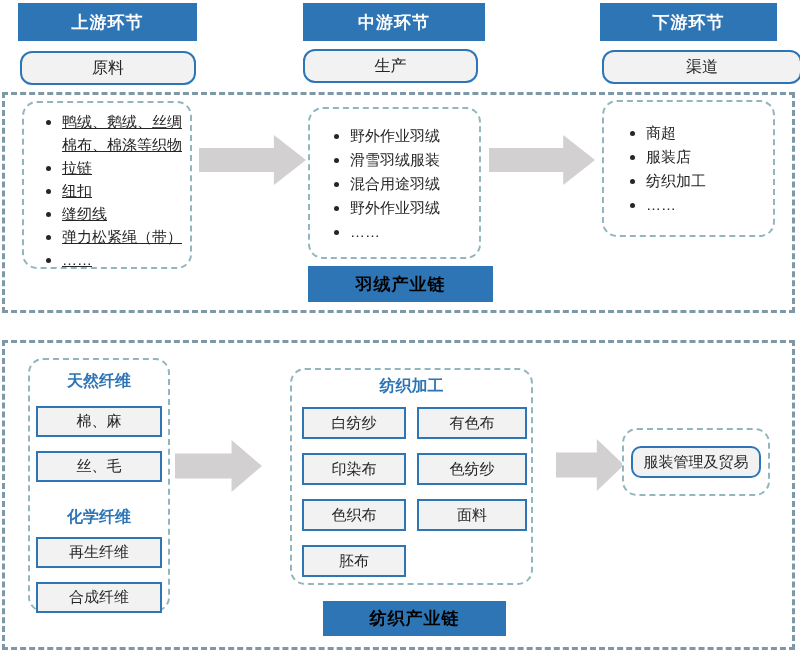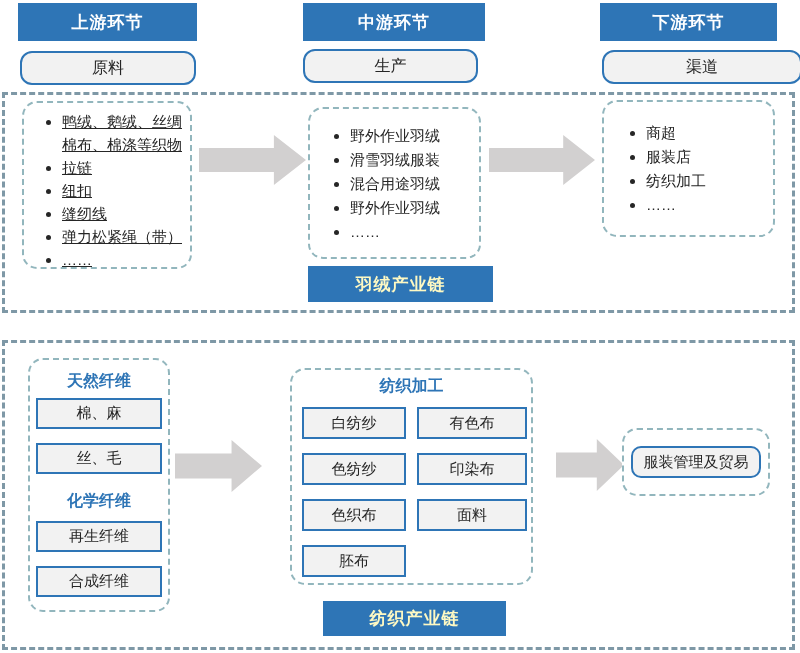--- a/index.html
+++ b/index.html
@@ -22,35 +22,35 @@
   .outer-container{position:absolute;border:3px dashed var(--outer-dash);background:transparent;}
 
   .inner-dashed{position:absolute;border:2px dashed var(--inner-dash);border-radius:15px;background:#fff;}
 
   ul.bullets{list-style:disc outside;margin:0;font-size:15px;color:var(--text);}
   .materials ul.bullets{padding:7px 6px 0 38px;line-height:23px;}
   .products  ul.bullets{padding:15px 4px 0 40px;line-height:24px;}
   .channels{display:flex;flex-direction:column;justify-content:center;}
   .channels ul.bullets{padding:0 4px 0 42px;line-height:24px;}
 
-  .chain-label{position:absolute;background:var(--accent);color:#fef9c3;font-size:17px;font-weight:bold;
+  .chain-label{position:absolute;background:var(--accent);color:#000000;font-size:17px;font-weight:bold;
     display:flex;align-items:center;justify-content:center;letter-spacing:1px;}
 
   .flow-arrow{position:absolute;color:var(--arrow);line-height:0;}
   .flow-arrow svg{display:block;width:100%;height:100%;}
 
   .group-title{color:var(--accent);font-size:16px;font-weight:bold;text-align:center;}
   .small-box{background:var(--panel-fill);border:2px solid var(--accent);border-radius:0;
     display:flex;align-items:center;justify-content:center;font-size:15px;color:var(--text);}
 
   .fibers{display:flex;flex-direction:column;align-items:center;padding-top:11px;}
-  .fibers .group-title{margin-bottom:6px;}
+  .fibers .group-title{margin-bottom:14px;}
   .fiber-list{display:flex;flex-direction:column;align-items:center;width:100%;}
   .fiber-list .small-box{width:126px;height:31px;margin-bottom:14px;}
-  .fibers .group-chem{margin-top:3px;}
+  .fibers .group-chem{margin-top:11px;}
 
   .processing{padding-top:6px;}
   .processing .group-title{margin-bottom:10px;}
   .process-grid{display:grid;grid-template-columns:104px 110px;column-gap:11px;row-gap:14px;padding:0 8px 0 10px;}
   .process-grid .small-box{height:32px;}
 
   .dest-box{display:flex;align-items:center;justify-content:center;}
   .dest-box .small-box{width:130px;height:32px;border-radius:10px;}
 </style>
 </head>
@@ -131,22 +131,22 @@
     <svg viewBox="0 0 100 50" preserveAspectRatio="none" aria-hidden="true">
       <polygon points="0,13 65,13 65,0 100,25 65,50 65,37 0,37" fill="currentColor"></polygon>
     </svg>
   </div>
 
   <div class="inner-dashed processing" style="left:290px;top:368px;width:243px;height:217px;">
     <div class="group-title">纺织加工</div>
     <div class="process-grid">
         <div class="small-box">白纺纱</div>
         <div class="small-box">有色布</div>
+        <div class="small-box">印染布</div>
         <div class="small-box">色纺纱</div>
-        <div class="small-box">印染布</div>
         <div class="small-box">色织布</div>
         <div class="small-box">面料</div>
         <div class="small-box">胚布</div>
       </div>
   </div>
 
   <div class="flow-arrow" style="left:556px;top:439px;width:68px;height:52px;">
     <svg viewBox="0 0 100 50" preserveAspectRatio="none" aria-hidden="true">
       <polygon points="0,13 60,13 60,0 100,25 60,50 60,37 0,37" fill="currentColor"></polygon>
     </svg>

